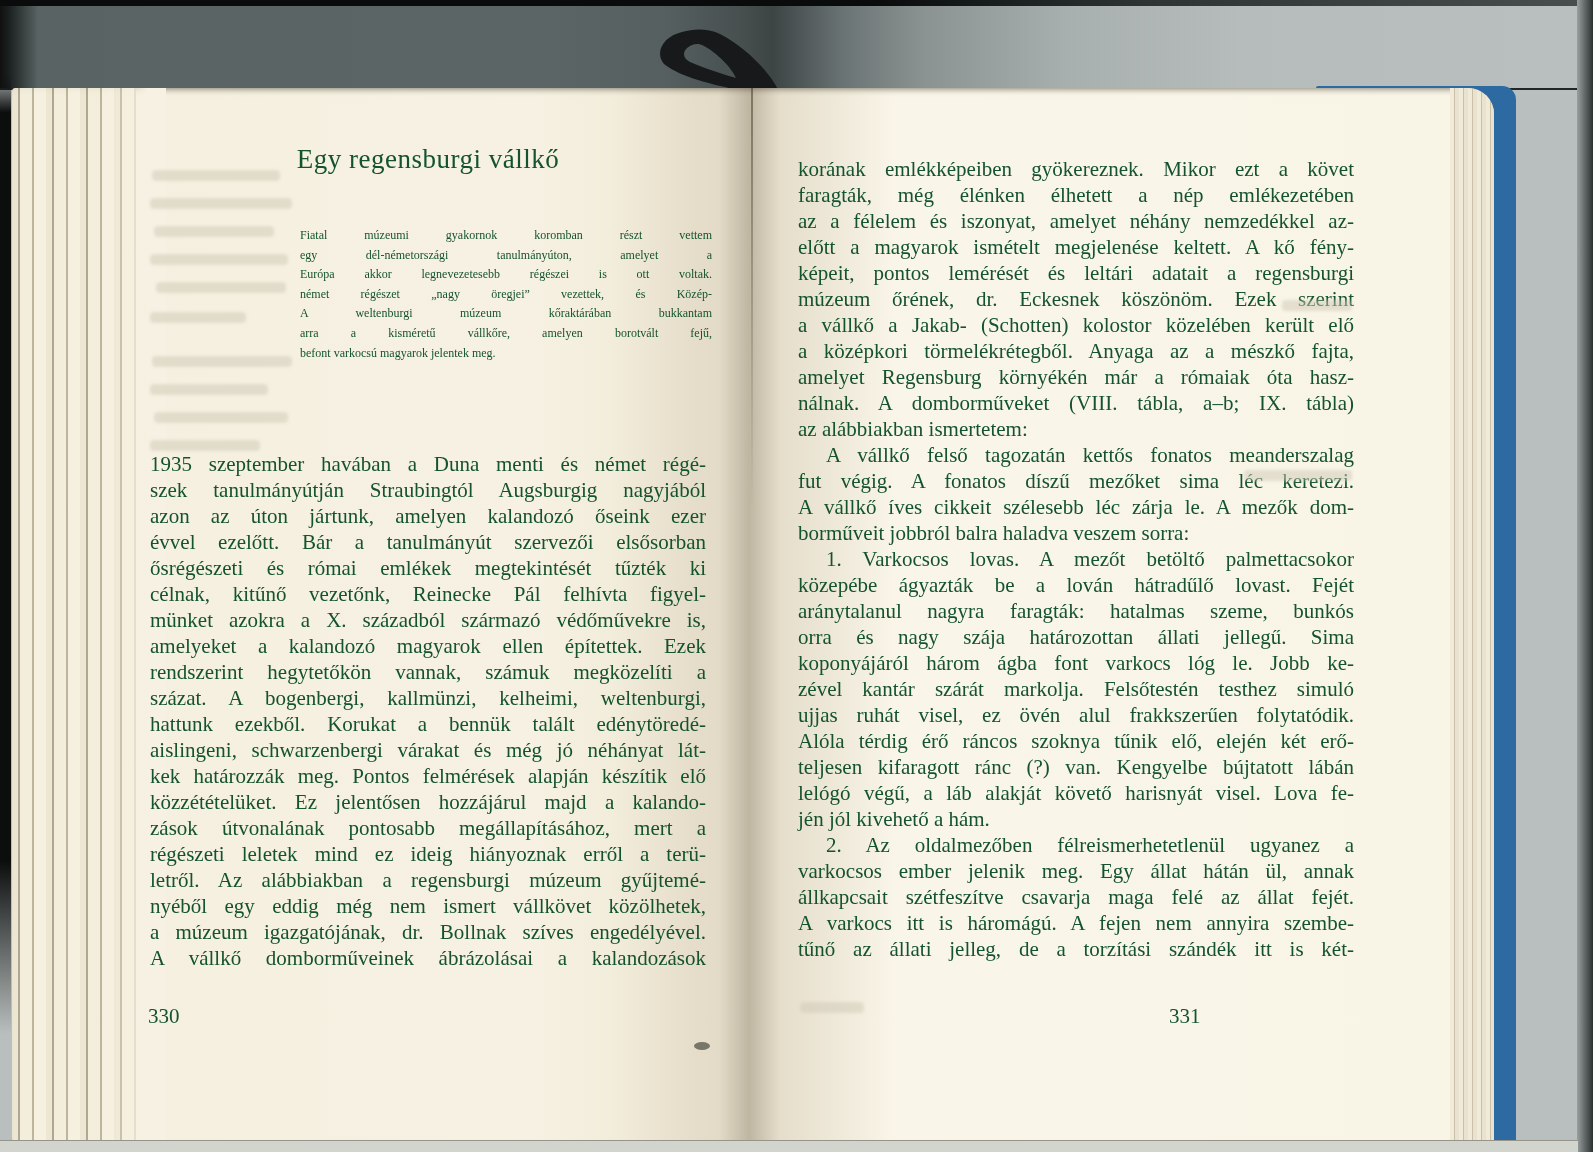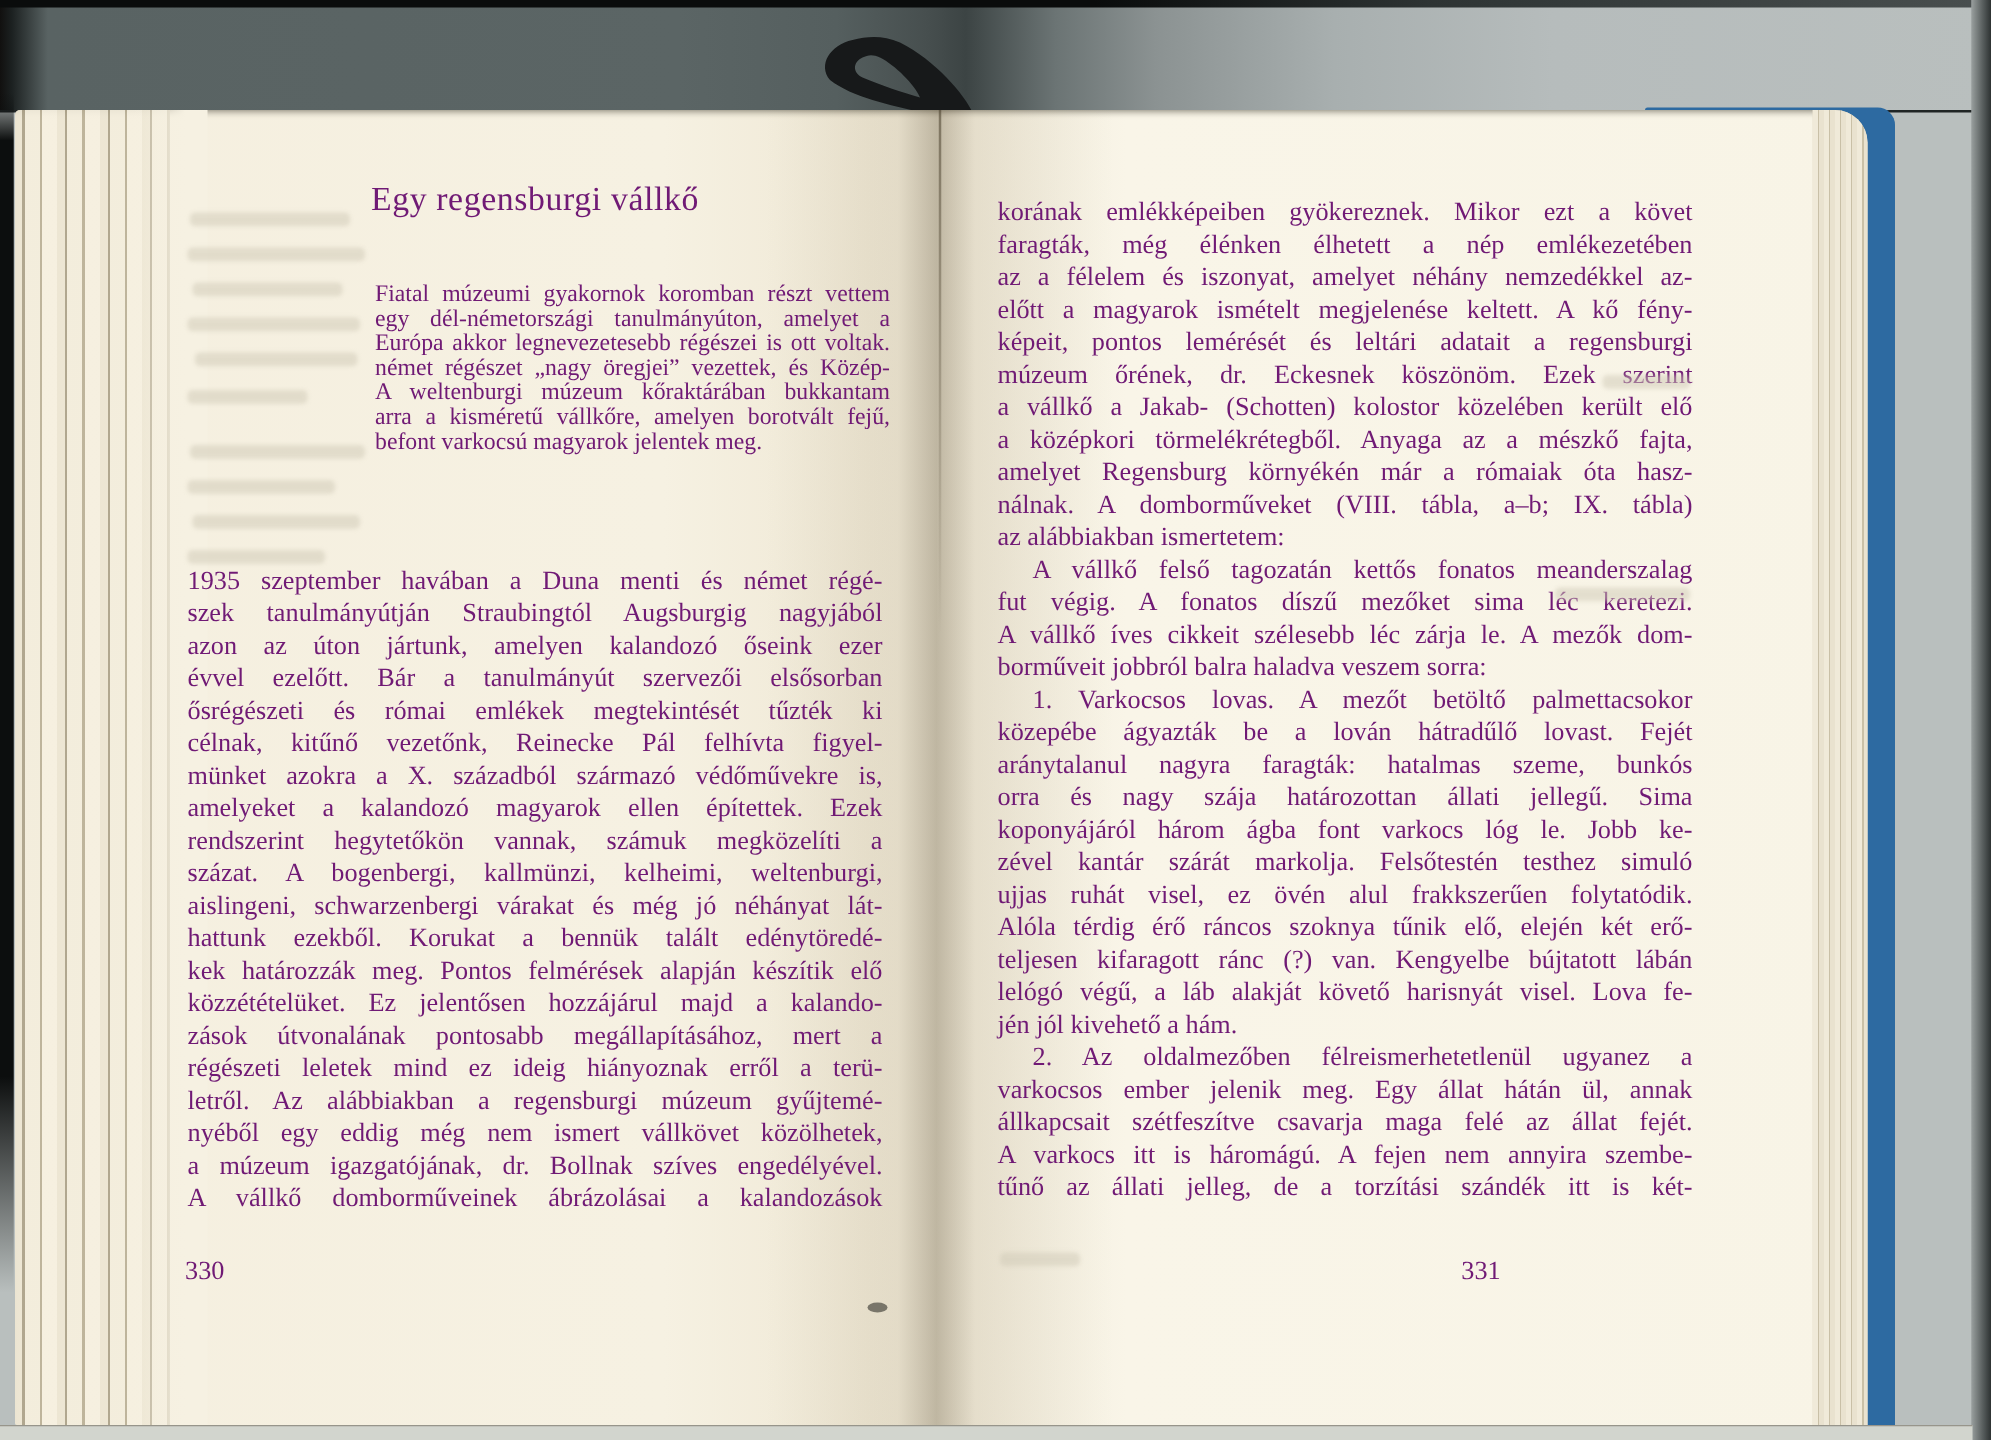--- a/index.html
+++ b/index.html
@@ -45,24 +45,24 @@
     background:repeating-linear-gradient(90deg,
       #f0ead9 0 4px,#c9c0a7 4px 5px,#e9e2cf 5px 9px);
     border-top-right-radius:26px;}
   .gutter{position:absolute;left:600px;top:0;width:280px;height:100%;
     background:linear-gradient(90deg,rgba(115,98,66,0) 0%,rgba(115,98,66,.10) 38%,
       rgba(86,72,46,.32) 49%,rgba(115,98,66,.10) 60%,rgba(115,98,66,0) 100%);}
   .crease{position:absolute;left:739px;top:0;width:2px;height:420px;
     background:linear-gradient(180deg,rgba(70,60,40,.55),rgba(70,60,40,0));}
 
   
-  .textblock{position:absolute;color:#701a75;z-index:3;}
+  .textblock{position:absolute;color:#14532d;z-index:3;}
   .title{left:150px;top:144px;width:556px;text-align:center;
     font-size:27px;letter-spacing:.5px;}
-  .intro{left:300px;top:226px;width:412px;font-size:19px;}
+  .intro{left:300px;top:226px;width:412px;font-size:12px;}
   .intro .line{height:19.6px;line-height:19.6px;}
   .bodycol{width:556px;font-size:21px;}
   .left-body{left:150px;top:451px;}
   .right-body{left:798px;top:156px;}
   .bodycol .line{height:26px;line-height:26px;}
   .line{text-align:justify;text-align-last:justify;white-space:nowrap;}
   .line.end{text-align-last:left;}
   .line.ind{text-indent:28px;}
   .folio{font-size:21px;}
   .folio-left{left:148px;top:1004px;width:120px;text-align:left;}
@@ -116,22 +116,22 @@
       <div class="line">1935 szeptember havában a Duna menti és német régé-</div>
       <div class="line">szek tanulmányútján Straubingtól Augsburgig nagyjából</div>
       <div class="line">azon az úton jártunk, amelyen kalandozó őseink ezer</div>
       <div class="line">évvel ezelőtt. Bár a tanulmányút szervezői elsősorban</div>
       <div class="line">ősrégészeti és római emlékek megtekintését tűzték ki</div>
       <div class="line">célnak, kitűnő vezetőnk, Reinecke Pál felhívta figyel-</div>
       <div class="line">münket azokra a X. századból származó védőművekre is,</div>
       <div class="line">amelyeket a kalandozó magyarok ellen építettek. Ezek</div>
       <div class="line">rendszerint hegytetőkön vannak, számuk megközelíti a</div>
       <div class="line">százat. A bogenbergi, kallmünzi, kelheimi, weltenburgi,</div>
+      <div class="line">hattunk ezekből. Korukat a bennük talált edénytöredé-</div>
       <div class="line">aislingeni, schwarzenbergi várakat és még jó néhányat lát-</div>
-      <div class="line">hattunk ezekből. Korukat a bennük talált edénytöredé-</div>
       <div class="line">kek határozzák meg. Pontos felmérések alapján készítik elő</div>
       <div class="line">közzétételüket. Ez jelentősen hozzájárul majd a kalando-</div>
       <div class="line">zások útvonalának pontosabb megállapításához, mert a</div>
       <div class="line">régészeti leletek mind ez ideig hiányoznak erről a terü-</div>
       <div class="line">letről. Az alábbiakban a regensburgi múzeum gyűjtemé-</div>
       <div class="line">nyéből egy eddig még nem ismert vállkövet közölhetek,</div>
       <div class="line">a múzeum igazgatójának, dr. Bollnak szíves engedélyével.</div>
       <div class="line">A vállkő domborműveinek ábrázolásai a kalandozások</div>
     </div>
   <div class="textblock folio folio-left">330</div>

